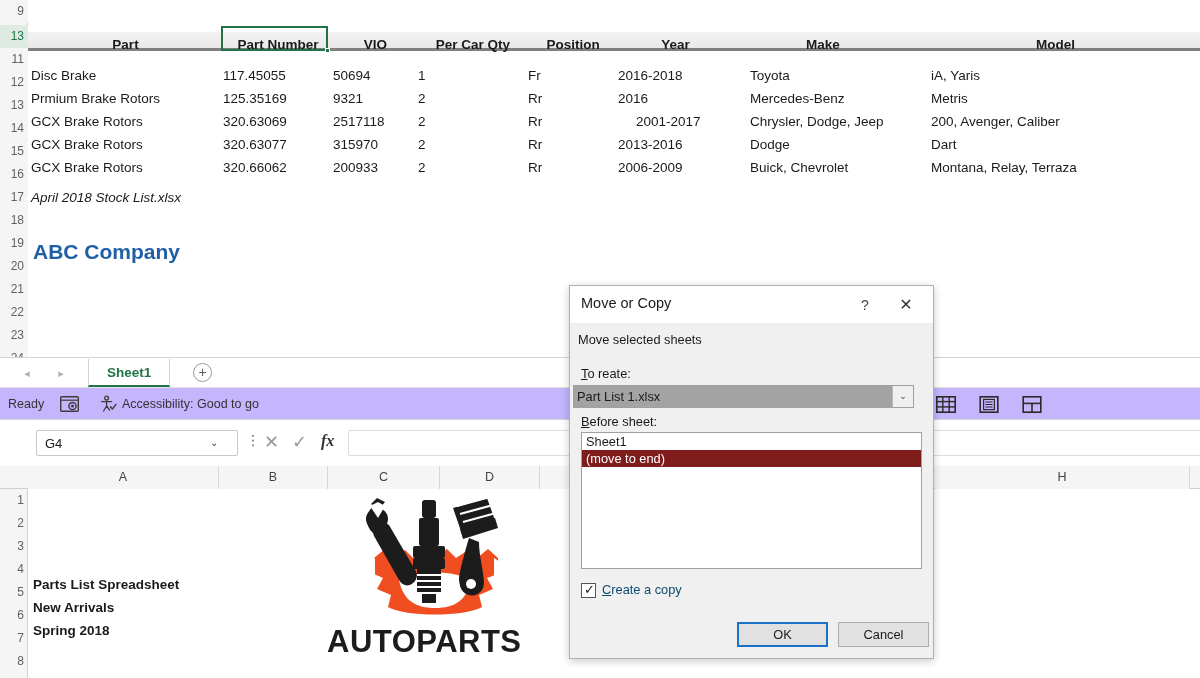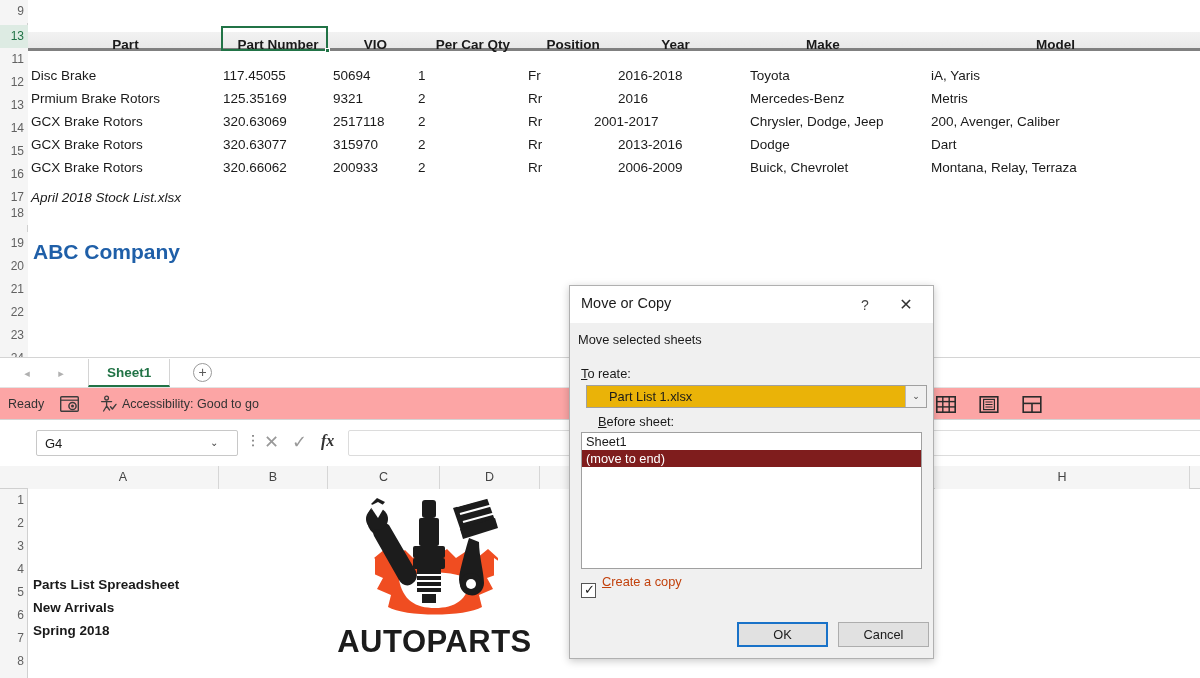--- a/index.html
+++ b/index.html
@@ -59,21 +59,21 @@
     border-left:1px solid #d4d4d4; border-right:1px solid #d4d4d4;
     border-bottom:2px solid #217346;
   }
   .add-sheet {
     position:absolute; left:193px; top:5px; width:19px; height:19px;
     border:1.4px solid #9a9a9a; border-radius:50%;
     color:#5a5a5a; font-size:14px; text-align:center; line-height:16px;
   }
 
   
-  .statusbar { position:absolute; left:0; top:387px; width:1200px; height:33px; background:#fca5a5; border-top:1px solid #e3e3e3; border-bottom:1px solid #d4d4d4; }
+  .statusbar { position:absolute; left:0; top:387px; width:1200px; height:33px; background:#c4b5fd; border-top:1px solid #e3e3e3; border-bottom:1px solid #d4d4d4; }
   .status-text { position:absolute; font-size:12.5px; color:#333; line-height:33px; }
   .view-btn { position:absolute; top:8px; width:20px; height:17px; }
 
   
   #bottom-window { position:absolute; left:0; top:420px; width:1200px; height:258px; background:#fff; }
   .formula-bar { position:absolute; left:0; top:0; width:1200px; height:46px; background:#fff;margin-left:28px; }
   .namebox {
     position:absolute; left:8px; top:10px; width:202px; height:26px;
     border:1px solid #c8c8c8; background:#fff; border-radius:2px;
     font-size:13px; color:#1a1a1a; line-height:25px; padding-left:8px;
@@ -94,52 +94,52 @@
   .selectall:after { content:""; position:absolute; right:4px; bottom:3px; border-style:solid; border-width:0 0 9px 9px; border-color:transparent transparent #b0b0b0 transparent; }
 
   .b-rowhdr-col { position:absolute; left:0; top:69px; width:28px; height:189px; background:#f5f5f5; border-right:1px solid #d0d0d0; }
   .b-rowhdr { position:absolute; left:0; width:28px; height:23px; font-size:12px; color:#616161; text-align:right; padding-right:4px; line-height:23px; }
   .b-cell { position:absolute; left:33px; font-size:13.5px; white-space:nowrap; }
   .company-title { font-size:21px; font-weight:bold; color:#1f5fa8; }
   .bold-line { font-weight:bold; color:#1a1a1a; font-size:13.5px; }
 
   
   .logo { position:absolute; left:327px; top:496px; width:215px; height:175px; }
-  .logo-word { position:absolute; left:0; top:128px; width:215px; text-align:center; font-size:31px; font-weight:bold; letter-spacing:0.5px; color:#1c1c1c; }
+  .logo-word { position:absolute; left:0; top:128px; width:215px; text-align:left; font-size:31px; font-weight:bold; letter-spacing:0.5px; color:#1c1c1c; }
 
   
   #dialog {
     position:absolute; left:569px; top:285px; width:365px; height:374px;
     background:#f0f0f0; border:1px solid #b0b0b0;
     box-shadow:0 2px 8px rgba(0,0,0,0.22);
   }
   .dlg-title-bar { position:absolute; left:0; top:0; width:363px; height:37px; background:#fff; }
   .dlg-title { position:absolute; left:11px; top:9px; font-size:14.5px; color:#1a1a1a; }
   .dlg-help { position:absolute; right:56px; top:8px; width:24px; height:22px; font-size:14px; color:#444; text-align:center; line-height:22px; }
   .dlg-close { position:absolute; right:14px; top:7px; width:26px; height:24px; font-size:16px; color:#333; text-align:center; line-height:23px; }
   .dlg-label { position:absolute; font-size:12.8px; color:#1a1a1a; }
   .dlg-underline { text-decoration:underline; }
   .dlg-combo {
-    position:absolute; left:16px; top:99px; width:341px; height:23px;
-    background:#eab308; border:1px solid #a0a0a0;
-    font-size:12.8px; color:#1a1a1a; line-height:21px; padding-left:22px;
+    position:absolute; left:3px; top:99px; width:341px; height:23px;
+    background:#a3a3a3; border:1px solid #a0a0a0;
+    font-size:12.8px; color:#1a1a1a; line-height:21px; padding-left:3px;
   }
   .combo-btn { position:absolute; right:0; top:0; width:21px; height:21px; background:#f0f0f0; border-left:1px solid #b9b9b9; text-align:center; line-height:21px; font-size:9px; color:#444; }
   .dlg-list {
     position:absolute; left:11px; top:146px; width:341px; height:137px;
     background:#fff; border:1px solid #a0a0a0; overflow:hidden;
   }
   .list-item { height:17px; line-height:17px; font-size:12.8px; color:#1a1a1a; padding-left:4px; }
   .list-item.selected { background:#7f1d1d; color:#fff; }
   .dlg-check-box {
     position:absolute; left:11px; top:297px; width:15px; height:15px;
     background:#fff; border:1px solid #555;
   }
   .dlg-check-mark { position:absolute; left:2px; top:-2px; font-size:13px; color:#1a1a1a; }
-  .dlg-check-label { position:absolute; left:32px; top:288px; font-size:12.8px; color:#c2410c; }
+  .dlg-check-label { position:absolute; left:32px; top:296px; font-size:12.8px; color:#0c4a6e; }
   .dlg-btn {
     position:absolute; top:336px; width:91px; height:25px;
     background:#e1e1e1; border:1px solid #adadad;
     font-size:12.8px; color:#1a1a1a; text-align:center; line-height:23px;
   }
   .dlg-btn.primary { left:167px; border:2px solid #1972c8; background:#e1e1e1; line-height:21px; }
   .dlg-btn.secondary { left:268px; }
 </style>
 </head>
 <body>
@@ -153,21 +153,21 @@
       <div class="rowhdr-col">
         <div class="rowhdr" style="top:0px">9</div>
         <div class="rowhdr active" style="top:25px">13</div>
         <div class="rowhdr" style="top:48px">11</div>
         <div class="rowhdr" style="top:71px">12</div>
         <div class="rowhdr" style="top:94px">13</div>
         <div class="rowhdr" style="top:117px">14</div>
         <div class="rowhdr" style="top:140px">15</div>
         <div class="rowhdr" style="top:163px">16</div>
         <div class="rowhdr" style="top:186px">17</div>
-        <div class="rowhdr" style="top:202px">18</div>
+        <div class="rowhdr" style="top:209px">18</div>
         <div class="rowhdr" style="top:232px">19</div>
         <div class="rowhdr" style="top:255px">20</div>
         <div class="rowhdr" style="top:278px">21</div>
         <div class="rowhdr" style="top:301px">22</div>
         <div class="rowhdr" style="top:324px">23</div>
         <div class="rowhdr" style="top:347px; overflow:hidden">24</div>
       </div>
 
       <div class="hdr-row">
         <div class="hdr-cell" style="left:0px;   width:195px">Part</div>
@@ -201,21 +201,21 @@
         <div class="cell left" style="left:903px; width:268px">Metris</div>
         <div class="cell left" style="left:722px; width:180px">Mercedes-Benz</div>
       </div>
 
       <div class="data-row" style="top:74px">
         <div class="cell left" style="left:3px;   width:192px">GCX Brake Rotors</div>
         <div class="cell center" style="left:195px; width:110px">320.63069</div>
         <div class="cell center" style="left:305px; width:85px">2517118</div>
         <div class="cell center" style="left:390px; width:110px">2</div>
         <div class="cell center" style="left:500px; width:90px">Rr</div>
-        <div class="cell center" style="left:566px; width:115px">2001-2017</div>
+        <div class="cell center" style="left:608px; width:115px">2001-2017</div>
         <div class="cell left" style="left:722px; width:190px">Chrysler, Dodge, Jeep</div>
         <div class="cell left" style="left:903px; width:268px">200, Avenger, Caliber</div>
       </div>
 
       <div class="data-row" style="top:97px">
         <div class="cell left" style="left:3px;   width:192px">GCX Brake Rotors</div>
         <div class="cell center" style="left:195px; width:110px">320.63077</div>
         <div class="cell center" style="left:305px; width:85px">315970</div>
         <div class="cell center" style="left:390px; width:110px">2</div>
         <div class="cell center" style="left:500px; width:90px">Rr</div>
@@ -400,21 +400,21 @@
 
     <div class="dlg-label" style="left:11px; top:80px;">
       <span class="dlg-underline">T</span><span>o reate:</span>
     </div>
 
     <div class="dlg-combo">
       <span>Part List 1.xlsx</span>
       <span class="combo-btn">⌄</span>
     </div>
 
-    <div class="dlg-label" style="left:28px; top:128px;text-align:center;">
+    <div class="dlg-label" style="left:11px; top:128px;text-align:center;">
       <span class="dlg-underline">B</span><span>efore sheet:</span>
     </div>
 
     <div class="dlg-list">
       <div class="list-item">Sheet1</div>
       <div class="list-item selected">(move to end)</div>
     </div>
 
     <div class="dlg-check-box">
       <span class="dlg-check-mark">✓</span>

